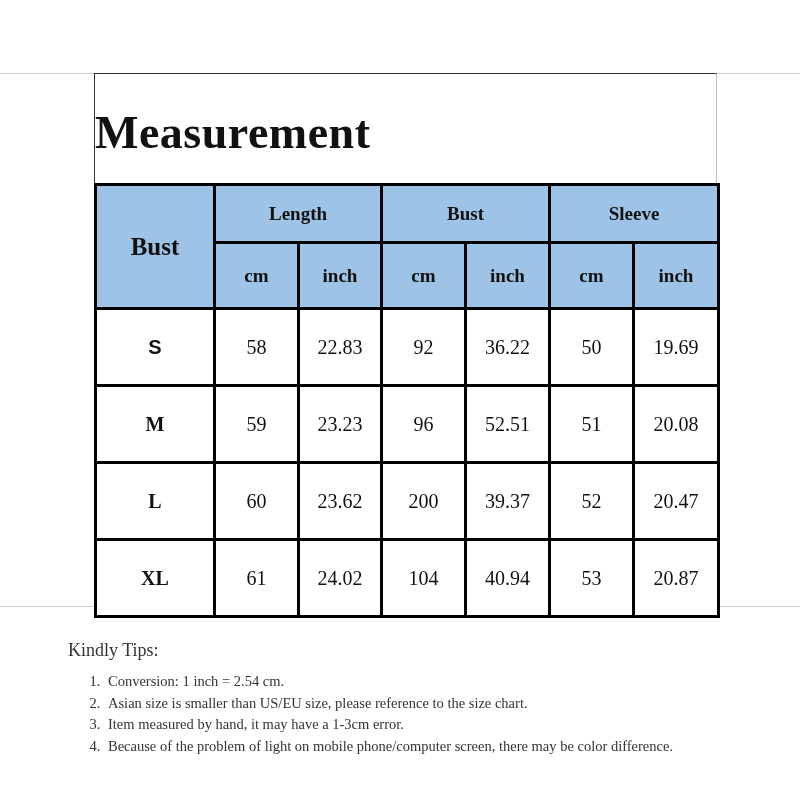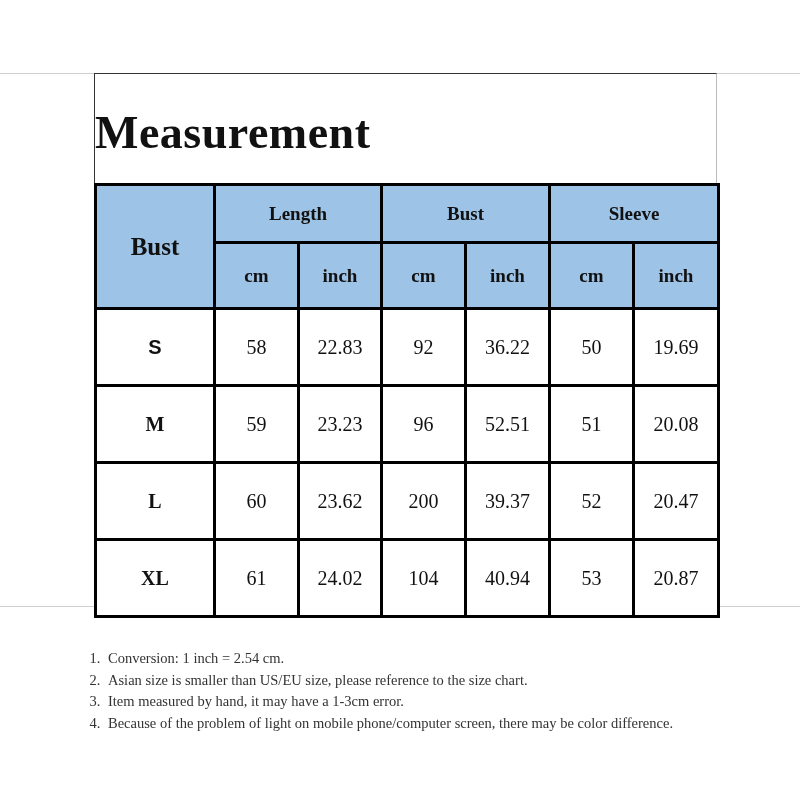--- a/index.html
+++ b/index.html
@@ -96,19 +96,20 @@
     <td>24.02</td>
     <td>104</td>
     <td>40.94</td>
     <td>53</td>
     <td>20.87</td>
   </tr>
 </tbody>
   </table>
 
 <div class="tips">
+  <div class="tips-title">Kindly Tips:</div>
   <ol>
     <li>Conversion: 1 inch = 2.54 cm.</li>
     <li>Asian size is smaller than US/EU size, please reference to the size chart.</li>
     <li>Item measured by hand, it may have a 1-3cm error.</li>
     <li>Because of the problem of light on mobile phone/computer screen, there may be color difference.</li>
   </ol>
 </div>
 
 </body></html>

